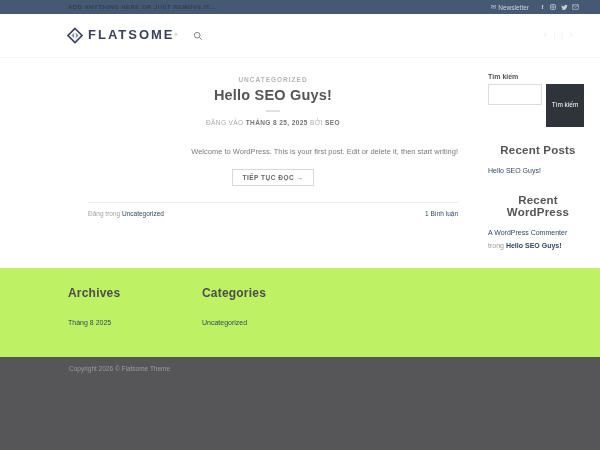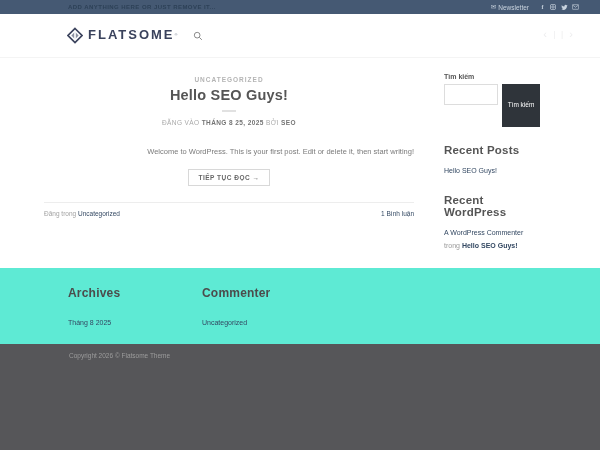--- a/index.html
+++ b/index.html
@@ -22,21 +22,21 @@
             display:flex; align-items:center; padding:0 20px 0 67px; position:relative; }
   .logo { display:flex; align-items:flex-start; gap:5px; }
   .logo-text { font-weight:700; font-size:13px; letter-spacing:2px; color:#3a425c; line-height:16px; }
   .reg { font-size:4px; color:#9aa0ad; vertical-align:top; }
   .hsearch { margin-left:14px; display:flex; align-items:center; }
   .header-arrows { position:absolute; right:26px; top:14px; color:#ededee;
                    font-size:11px; letter-spacing:1px; display:flex; gap:3px; align-items:center; }
   .header-arrows .bars { font-size:8px; letter-spacing:1px; }
 
   
-  .main { height:210px; background:#fff; display:flex; padding-left:44px; }
+  .main { height:210px; background:#fff; display:flex; padding-left:88px; }
   .article-col { width:370px; }
   .entry-header { text-align:center; padding-top:18px; }
   .cat { font-size:6.5px; letter-spacing:1px; color:#b4b4b4; font-weight:600; }
   .post-title { font-size:14.5px; font-weight:700; color:#555; margin:4px 0 7px; letter-spacing:.2px; }
   .is-divider { width:14px; height:2px; background:#e1e1e1; margin:0 auto 7px; }
   .date-line { font-size:6.5px; color:#a8a8a8; letter-spacing:.4px; }
   .date-line .strong { color:#747474; font-weight:700; }
   .excerpt { font-size:7.5px; color:#7b7b7b; margin-top:20px; text-align:right; line-height:1.5; }
   .read-more-wrap { text-align:center; margin-top:9px; }
   .read-more { display:inline-block; border:1px solid #d8d8d8; background:#fff; cursor:pointer;
@@ -48,27 +48,27 @@
 
   
   .sidebar { width:100px; margin-left:30px; padding-top:15px; }
   .search-label { font-size:7px; font-weight:700; color:#555; margin-bottom:4px; }
   .search-row { display:flex; align-items:flex-start; }
   .search-input { width:54px; height:21px; border:1px solid #ddd; background:#fff; outline:none;
                   font-size:7px; padding:0 3px; }
   .search-btn { width:38px; height:43px; margin-left:4px; background:#2f343a; border:none; cursor:pointer;
                 color:#fff; font-size:6.5px; line-height:1.6; padding:2px;
                 font-family:"Liberation Sans", sans-serif; }
-  .widget-title { font-size:11.5px; font-weight:700; color:#555; margin:17px 0 9px; letter-spacing:.2px; }
+  .widget-title { font-size:11.5px; font-weight:700; color:#555; margin:17px 0 9px; letter-spacing:.2px;text-align:center; }
   .sidebar li { list-style:none; font-size:7px; line-height:1.75; }
   .muted { color:#9a9a9a; font-size:7px; }
   .comment-post { font-weight:700; }
 
   
-  .footer-widgets { height:76px; background:#5eead4; display:flex; padding:18px 0 0 68px; }
+  .footer-widgets { height:89px; background:#bef264; display:flex; padding:18px 0 0 68px; }
   .fw-col { width:134px; }
   .fw-title { font-size:12px; font-weight:700; color:#4c4c4c; margin-bottom:11px; letter-spacing:.2px; }
   .fw-link { font-size:7px; }
 
   
   .absolute-footer { height:113px; background:#565659; padding:8px 0 0 69px;
                      font-size:6.5px; color:#9c9c9c; }
 </style>
 </head>
 <body>
@@ -176,21 +176,21 @@
       </ul>
     </aside>
   </div>
 
   <div class="footer-widgets">
     <div class="fw-col">
       <div class="fw-title">Archives</div>
       <a class="fw-link">Tháng 8 2025</a>
     </div>
     <div class="fw-col">
-      <div class="fw-title">Commenter</div>
+      <div class="fw-title">Categories</div>
       <a class="fw-link">Uncategorized</a>
     </div>
   </div>
 
   <div class="absolute-footer">
     <span>Copyright 2026 © Flatsome Theme</span>
   </div>
 
 </div>
 

